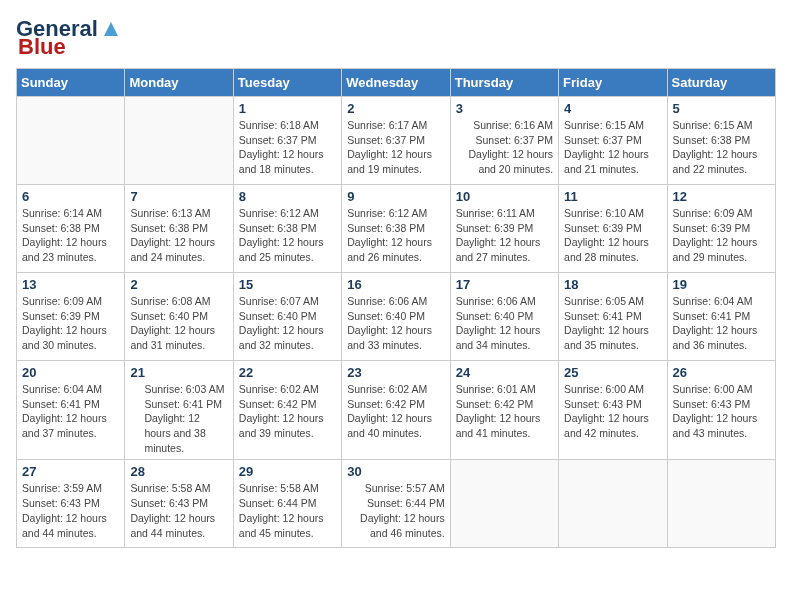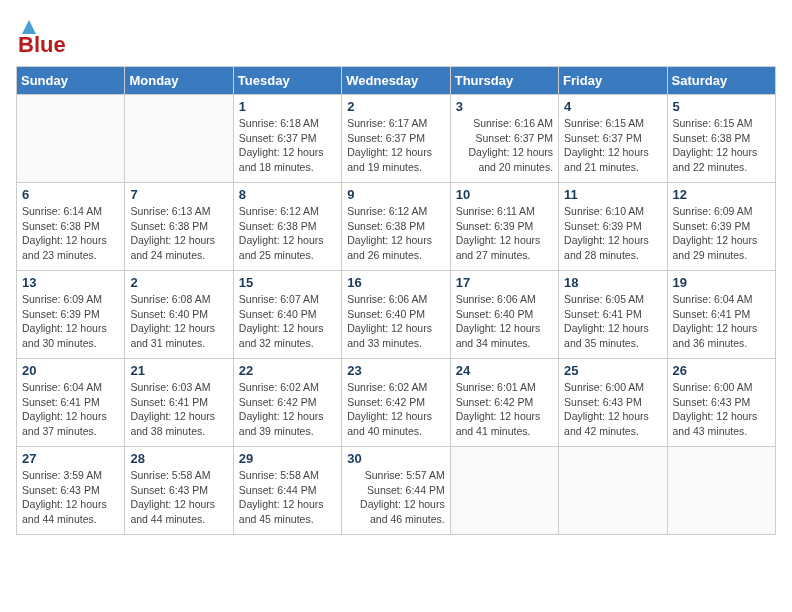--- a/index.html
+++ b/index.html
@@ -71,20 +71,21 @@
     .empty-cell {
       background: #f9f9f9;
     }
   </style>
 </head>
 <body>
 
 <div class="header-row">
   <div class="logo">
     <div style="display:flex; align-items:flex-end; gap:0;">
+      <span style="font-size:22px;font-weight:bold;color:#1a3a5c;">General</span>
       <svg width="22" height="22" viewBox="0 0 22 22" style="margin-left:2px;margin-bottom:2px;">
         <polygon points="4,18 11,4 18,18" fill="#4a9fd4"></polygon>
       </svg>
     </div>
     <span style="font-size:22px;font-weight:bold;color:#b91c1c;margin-top:-8px;margin-left:2px;">Blue</span>
   </div>
   <div class="title-block">
     <div class="main-title"></div>
     <div class="subtitle"></div>
   </div>
@@ -227,21 +228,21 @@
       </tr>
       <tr>
         <td>
           <span class="day-num">20</span>
           <div class="day-info" style="white-space: pre-line;">Sunrise: 6:04 AM
 Sunset: 6:41 PM
 Daylight: 12 hours and 37 minutes.</div>
         </td>
         <td>
           <span class="day-num">21</span>
-          <div class="day-info" style="white-space: pre-line;">Sunrise: 6:03 AM
+          <div class="day-info" style="white-space: pre-line; margin-left: 14px;">Sunrise: 6:03 AM
 Sunset: 6:41 PM
 Daylight: 12 hours and 38 minutes.</div>
         </td>
         <td>
           <span class="day-num">22</span>
           <div class="day-info" style="white-space: pre-line;">Sunrise: 6:02 AM
 Sunset: 6:42 PM
 Daylight: 12 hours and 39 minutes.</div>
         </td>
         <td>

